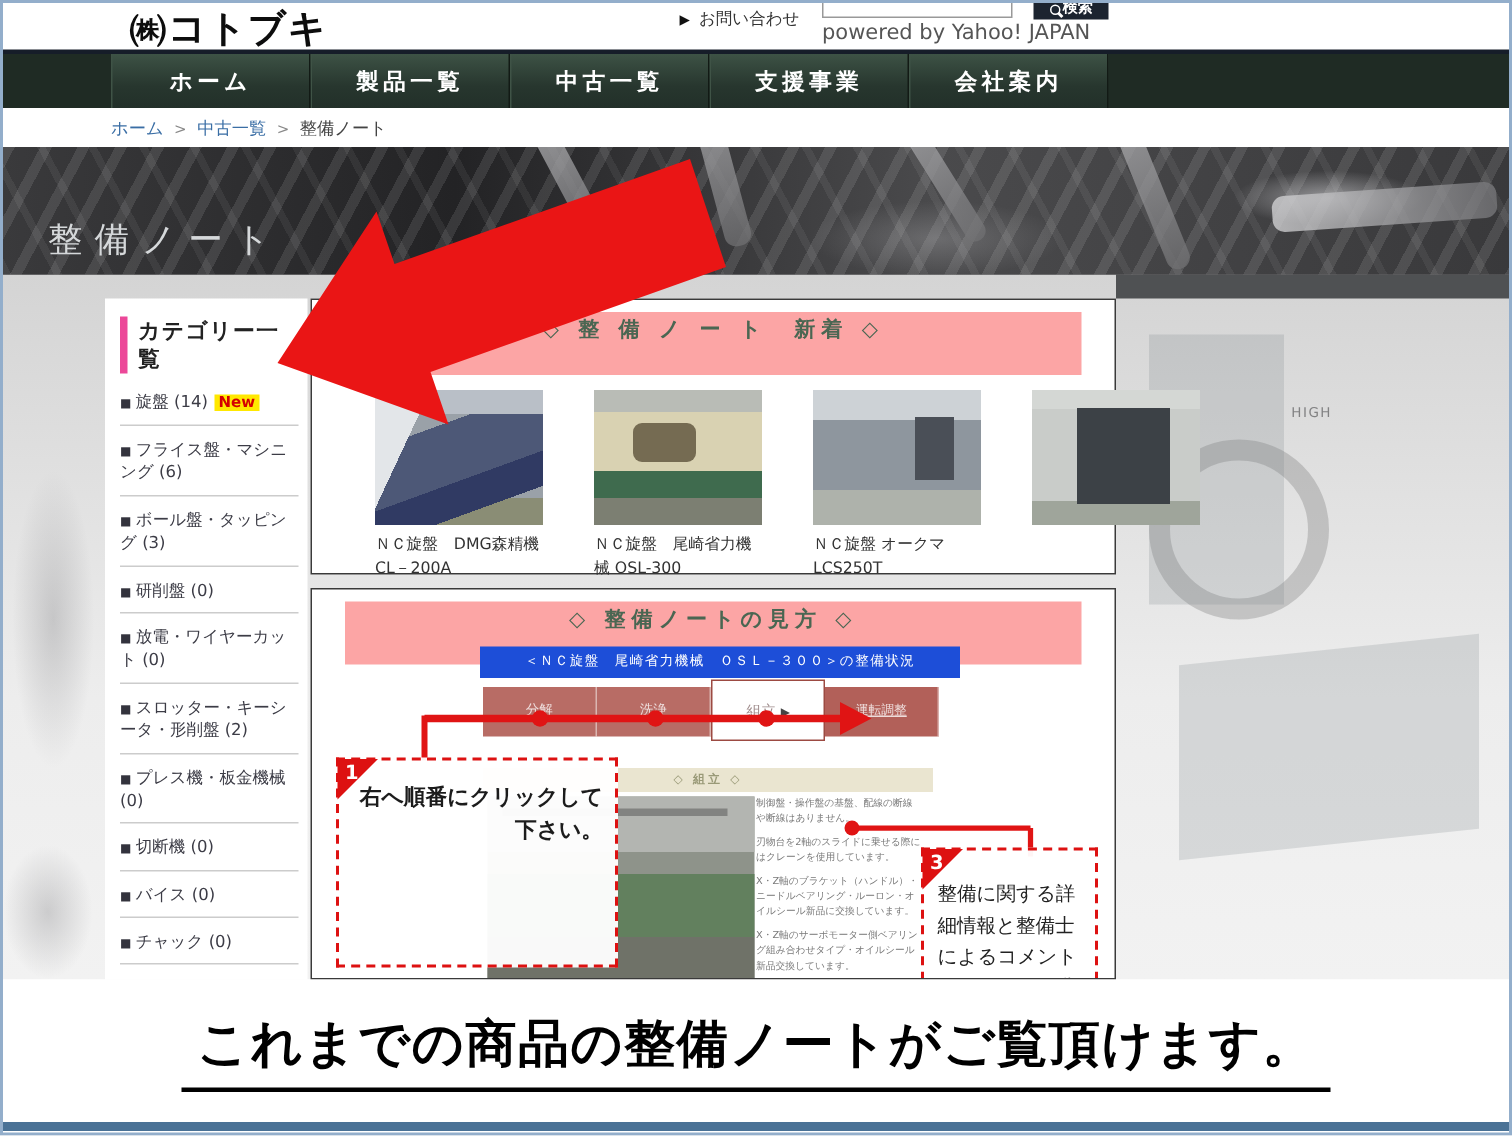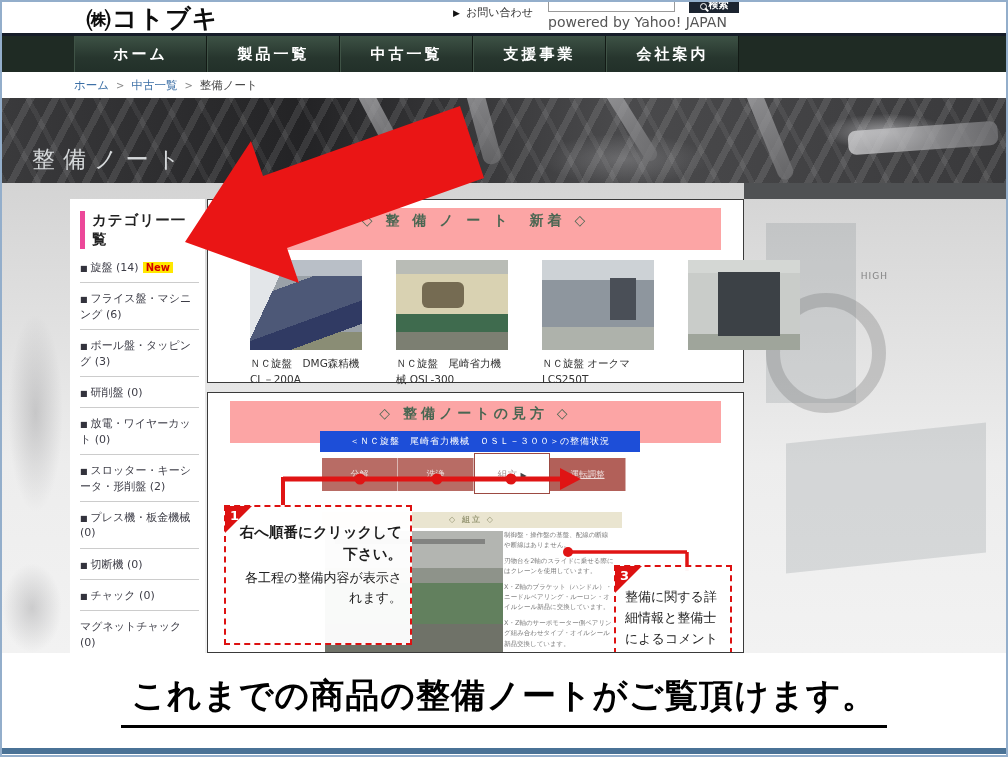--- a/index.html
+++ b/index.html
@@ -189,20 +189,21 @@
     <div class="side-title">カテゴリー一覧</div>
     <ul>
       <li><span class="blt">■</span><span>旋盤 (14)</span><span class="newbadge">New</span></li>
       <li><span class="blt">■</span><span>フライス盤・マシニング (6)</span></li>
       <li><span class="blt">■</span><span>ボール盤・タッピング (3)</span></li>
       <li><span class="blt">■</span><span>研削盤 (0)</span></li>
       <li><span class="blt">■</span><span>放電・ワイヤーカット (0)</span></li>
       <li><span class="blt">■</span><span>スロッター・キーシータ・形削盤 (2)</span></li>
       <li><span class="blt">■</span><span>プレス機・板金機械 (0)</span></li>
       <li><span class="blt">■</span><span>切断機 (0)</span></li>
+      <li><span class="blt">■</span><span>バイス (0)</span></li>
       <li><span class="blt">■</span><span>チャック (0)</span></li>
       <li><span>マグネットチャック (0)</span></li>
 
     </ul>
   </aside>
 
   <section class="panel panel-new">
     <div class="band">◇ 整 備 ノ ー ト　新着 ◇</div>
     <div class="prod-row">
       <figure class="prod">
@@ -253,21 +254,20 @@
       <circle cx="360" cy="159" r="5" fill="#e01414"></circle>
       <line x1="360" y1="159" x2="479" y2="159" stroke="#e01414" stroke-width="3.5"></line>
       <line x1="479" y1="159" x2="479" y2="178" stroke="#e01414" stroke-width="3.5"></line>
     </svg>
 
     <div class="ann ann1">
       <div class="corner"></div>
       <span class="annnum">1</span>
       <div class="atxt">
         <div class="abold">右へ順番にクリックして下さい。</div>
-        <div class="abody">各工程の整備内容が表示されます。</div>
       </div>
     </div>
 
     <div class="ann ann3">
       <div class="corner"></div>
       <span class="annnum">3</span>
       <div class="abody">整備に関する詳細情報と整備士によるコメントです。ぜひご覧くださいませ。</div>
     </div>
   </section>
 

